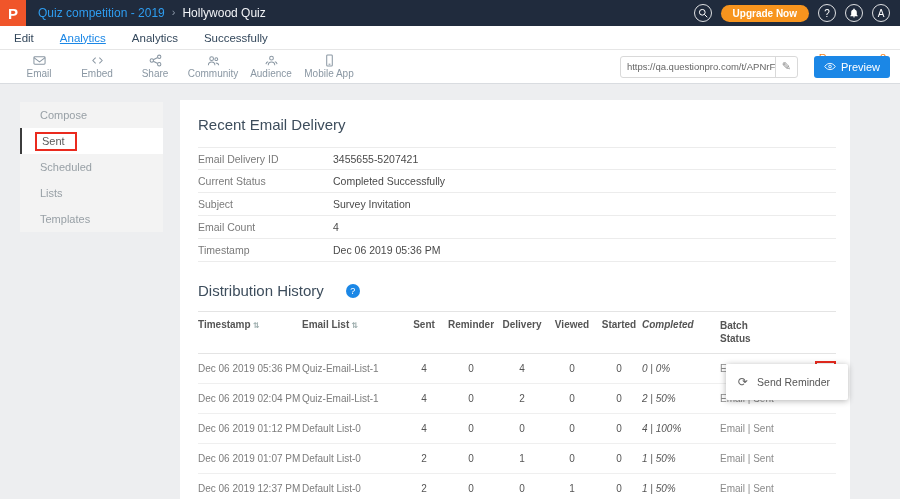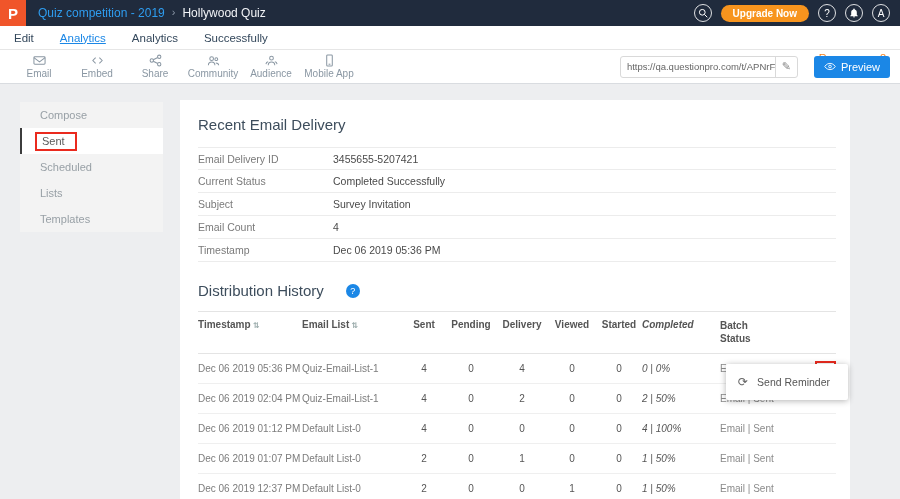--- a/index.html
+++ b/index.html
@@ -248,21 +248,21 @@
       <div class="dh-head">
         <h2 class="section-title">Distribution History</h2>
         <div class="help-badge">?</div>
       </div>
 
       <div class="grid">
         <div class="grid-header">
           <div><span>Timestamp</span><span class="sort-glyph">⇅</span></div>
           <div><span>Email List</span><span class="sort-glyph">⇅</span></div>
           <div class="h-center">Sent</div>
-          <div class="h-center">Pending</div>
+          <div class="h-center">Reminder</div>
           <div class="h-center">Delivery</div>
           <div class="h-center">Viewed</div>
           <div class="h-center">Started</div>
           <div class="h-right">Completed</div>
           <div class="h-batch"><span>Batch Status</span></div>
           <div></div>
         </div>
 
         <div class="grid-row">
           <div class="c-ts">Dec 06 2019 05:36 PM</div>

